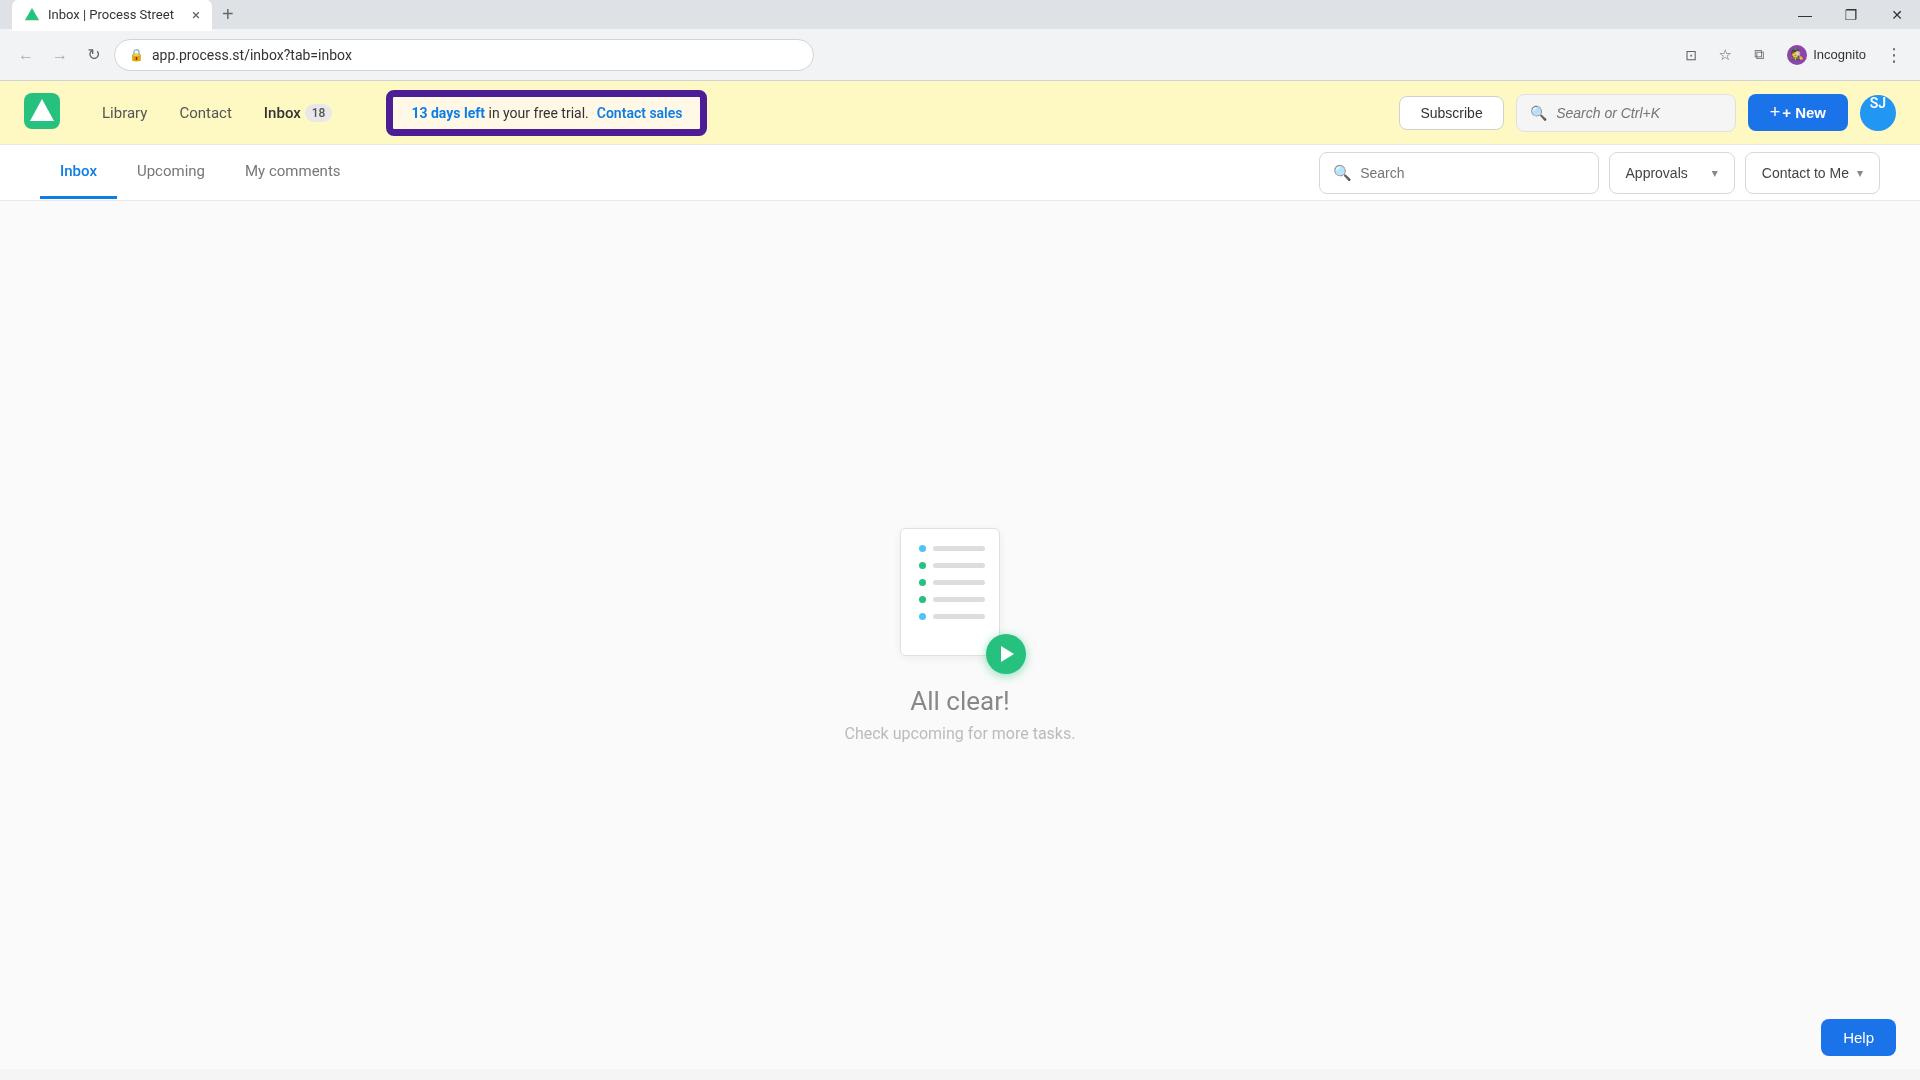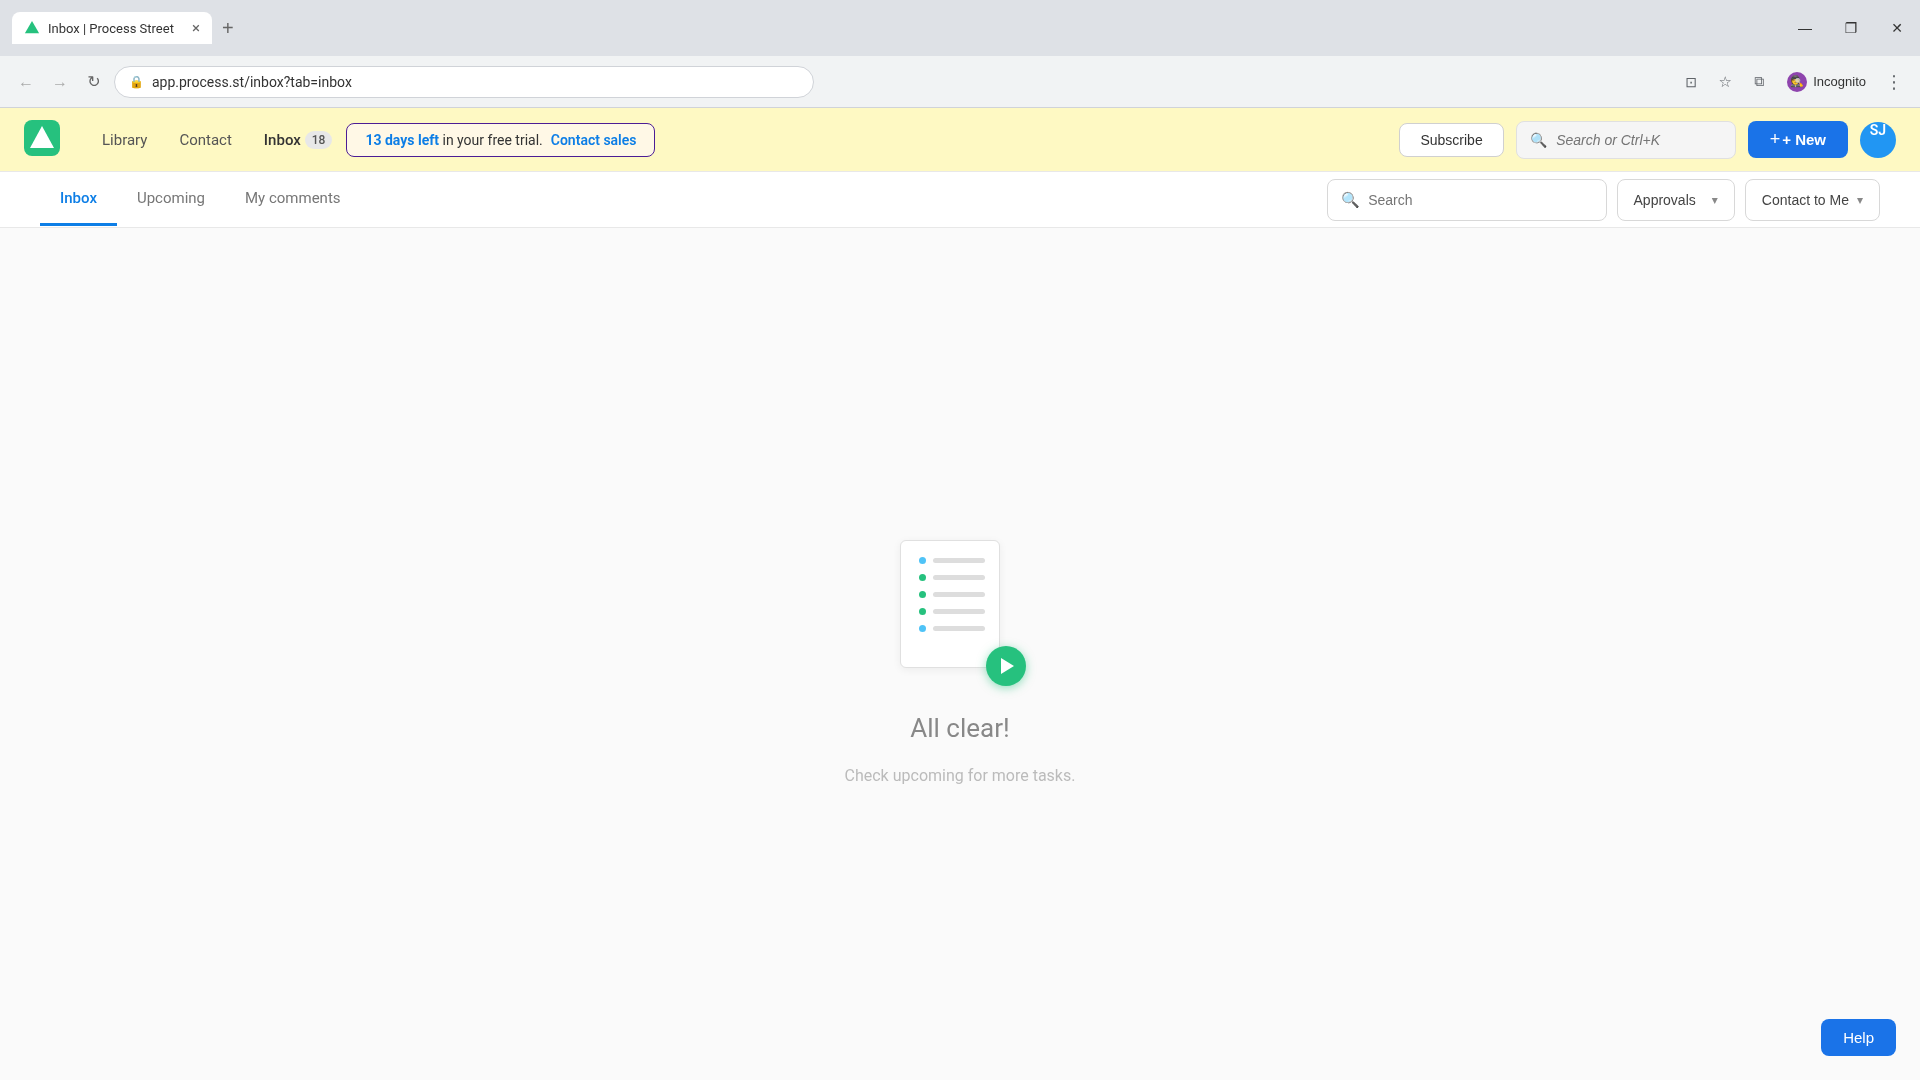--- a/index.html
+++ b/index.html
@@ -3,21 +3,21 @@
   <meta charset="utf-8">
   <style>
     * { box-sizing: border-box; margin: 0; padding: 0; }
     body { font-family: -apple-system, BlinkMacSystemFont, 'Segoe UI', Roboto, sans-serif; background: #f5f5f5; width: 1920px; height: 1080px; overflow: hidden; }
   </style>
 </head>
 <body>
 
 <div>
 
-  <div style="display:flex; align-items:center; background:#dee1e6; height:56px; padding-left:12px;">
+  <div style="display:flex; align-items:center; background:#dee1e6; height:29px; padding-left:12px;">
     <div style="display:flex;align-items:center;background:#fff;border-radius:8px 8px 0 0;padding:0 12px;height:32px;min-width:200px;max-width:240px;gap:8px;">
 
       <svg width="16" height="16" viewBox="0 0 36 36">
           <polygon points="18,2 34,30 2,30" fill="#26c17e"></polygon>
         </svg>
       <span style="font-size:13px;color:#333;flex:1;overflow:hidden;white-space:nowrap;text-overflow:ellipsis;">Inbox | Process Street</span>
       <span style="font-size:15px;color:#666;cursor:pointer;">×</span>
     </div>
     <button style="background:none;border:none;font-size:20px;color:#666;cursor:pointer;padding:0 10px;height:32px;">+</button>
 
@@ -62,21 +62,21 @@
 
     <div style="display:flex;align-items:center;gap:4px;">
       <a style="font-size:15px;color:#555;padding:8px 14px;border-radius:6px;cursor:pointer;text-decoration:none;">Library</a>
       <a style="font-size:15px;color:#555;padding:8px 14px;border-radius:6px;cursor:pointer;text-decoration:none;">Contact</a>
       <a style="font-size:15px;color:#333;padding:8px 14px;border-radius:6px;cursor:pointer;text-decoration:none;font-weight:500;display:flex;align-items:center;gap:4px;">
         <span>Inbox</span>
         <span style="background:#e8e8e8;color:#555;font-size:12px;padding:2px 7px;border-radius:10px;font-weight:500;">18</span>
       </a>
     </div>
 
-    <div style="display:flex;align-items:center;gap:8px;background:#fff8e6;border:1px solid #4c1d95;border-radius:8px;padding:8px 18px;font-size:14px;">
+    <div style="display:flex;align-items:center;gap:8px;background:#fff8e6;border:7px solid #4c1d95;border-radius:8px;padding:8px 18px;font-size:14px;margin-left:40px;">
       <span style="color:#333;">
         <strong style="color:#0d7ee6;">13 days left</strong>
         <span> in your free trial.</span>
       </span>
       <a style="color:#0d7ee6;font-weight:600;text-decoration:none;cursor:pointer;">Contact sales</a>
     </div>
 
     <div style="display:flex;align-items:center;gap:12px;margin-left:auto;">
       <button style="background:#fff;border:1.5px solid #d0d0d0;border-radius:8px;padding:8px 20px;font-size:14px;font-weight:500;color:#333;cursor:pointer;">Subscribe</button>
       <div style="display:flex;align-items:center;background:#f5f5f5;border:1px solid #e0e0e0;border-radius:8px;padding:0 14px;height:38px;gap:8px;width:220px;">
@@ -103,33 +103,33 @@
       </a>
       <a style="font-size:15px;color:#777;padding:0 20px;cursor:pointer;border-bottom:3px solid transparent;text-decoration:none;display:block;">
         <span>My comments</span>
       </a>
     </div>
     <div style="display:flex;align-items:center;gap:10px;margin-left:auto;">
       <div style="display:flex;align-items:center;background:#fff;border:1.5px solid #d8d8d8;border-radius:8px;padding:0 14px;height:42px;gap:8px;width:280px;">
         <span style="color:#999;font-size:15px;">🔍</span>
         <input style="background: none; border: none; outline: none; font-size: 14px; color: rgb(85, 85, 85); width: 100%;" placeholder="Search">
       </div>
-      <button style="display:flex;align-items:center;gap:16px;background:#fff;border:1.5px solid #d8d8d8;border-radius:8px;padding:0 16px;height:42px;font-size:14px;color:#444;cursor:pointer;">
+      <button style="display:flex;align-items:center;gap:24px;background:#fff;border:1.5px solid #d8d8d8;border-radius:8px;padding:0 16px;height:42px;font-size:14px;color:#444;cursor:pointer;">
         <span>Approvals</span>
         <span style="font-size:12px;color:#888;">▾</span>
       </button>
       <button style="display:flex;align-items:center;gap:8px;background:#fff;border:1.5px solid #d8d8d8;border-radius:8px;padding:0 16px;height:42px;font-size:14px;color:#444;cursor:pointer;">
         <span>Contact to Me</span>
         <span style="font-size:12px;color:#888;">▾</span>
       </button>
     </div>
   </div>
 
   <div style="flex:1;display:flex;align-items:center;justify-content:center;background:#fafafa;">
-    <div style="display:flex;flex-direction:column;align-items:center;justify-content:center;gap:17px;">
+    <div style="display:flex;flex-direction:column;align-items:center;justify-content:center;gap:2px;">
 
       <div style="position:relative;width:120px;height:140px;margin-bottom:16px;">
         <div style="background:#fff;border:1.5px solid #e0e0e0;border-radius:6px;width:100px;height:128px;padding:16px 14px 14px 18px;display:flex;flex-direction:column;gap:10px;box-shadow:0 2px 8px rgba(0,0,0,0.06);">
 
           <div style="display:flex;align-items:center;gap:7px;">
             <div style="width:7px;height:7px;border-radius:50%;background:#4fc3f7;flex-shrink:0;"></div>
             <div style="height:5px;background:#ddd;border-radius:3px;flex:1;"></div>
           </div>
 
           <div style="display:flex;align-items:center;gap:7px;">

